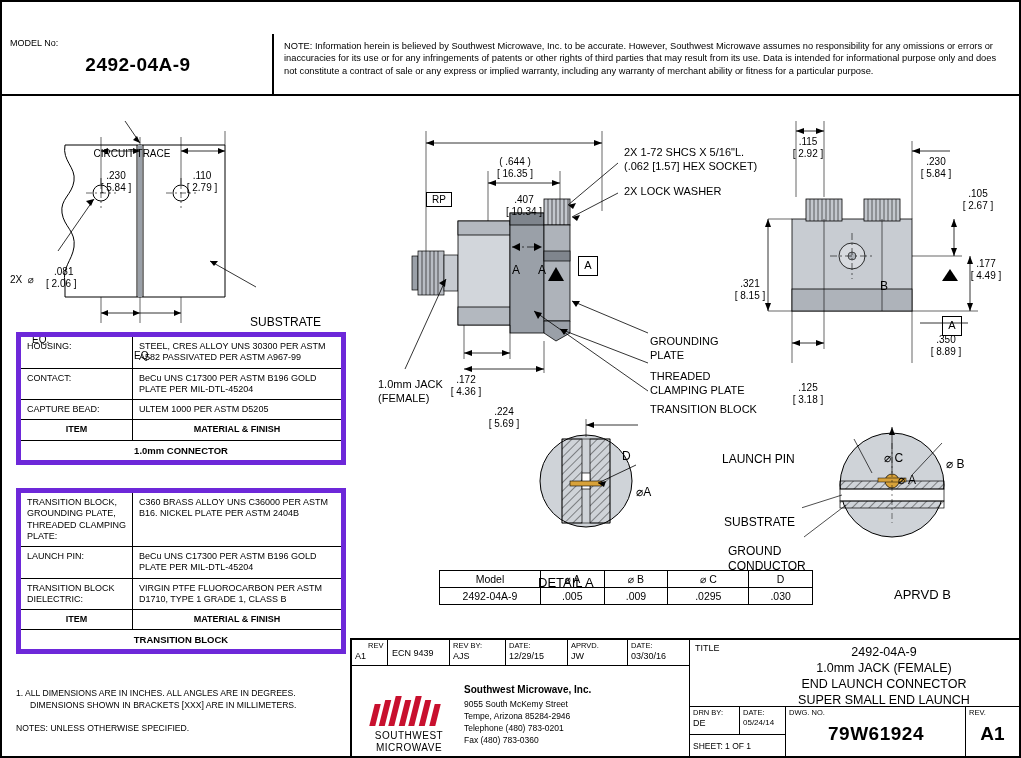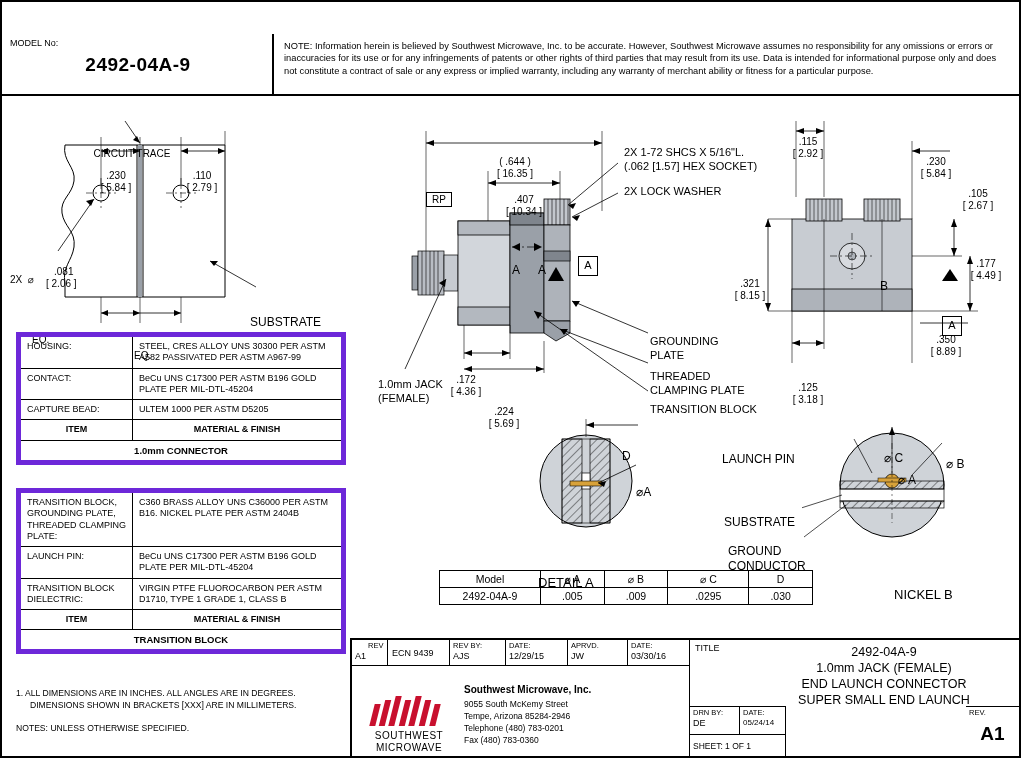--- a/index.html
+++ b/index.html
@@ -357,21 +357,21 @@
       <line x1="90" y1="60" x2="90" y2="14" stroke="#000" stroke-width=".7"></line>
       <line x1="70" y1="60" x2="52" y2="26" stroke="#000" stroke-width=".7"></line>
       <line x1="110" y1="62" x2="140" y2="30" stroke="#000" stroke-width=".7"></line>
       <line x1="40" y1="82" x2="-4" y2="96" stroke="#000" stroke-width=".7"></line>
       <line x1="44" y1="92" x2="2" y2="124" stroke="#000" stroke-width=".7"></line>
       <polygon points="90,14 87,22 93,22" fill="#000"></polygon>
     </svg>
     <div class="abs txt t12" style="left:82px;top:6px;">⌀ C</div>
     <div class="abs txt t12" style="left:144px;top:12px;">⌀ B</div>
     <div class="abs txt t12" style="left:96px;top:28px;">⌀ A</div>
-    <div class="abs txt t13" style="left:92px;top:142px;">NICKEL B</div>
+    <div class="abs txt t13" style="left:92px;top:142px;">APRVD B</div>
   </div>
   <div class="abs txt t12" style="left:720px;top:418px;">LAUNCH PIN</div>
   <div class="abs txt t12" style="left:722px;top:481px;">SUBSTRATE</div>
   <div class="abs txt t12" style="left:726px;top:509px;line-height:1.25;">GROUND
 CONDUCTOR</div>
 
   <div class="mtable" style="left:14px;top:330px;width:330px;">
     <div class="mrow">
       <div class="mc1">HOUSING:</div>
       <div class="mc2">STEEL, CRES ALLOY UNS 30300 PER
@@ -503,20 +503,24 @@
     </div>
 
     <div class="tbcell" style="left:338px;top:66px;width:50px;height:28px;border-top:1px solid #000;border-right:1px solid #000;">
       <div class="lbl" style="padding:1px 3px">DRN BY:</div>
       <div class="val" style="padding:0 3px">DE</div>
     </div>
     <div class="tbcell" style="left:388px;top:66px;width:46px;height:28px;border-top:1px solid #000;border-right:1px solid #000;">
       <div class="lbl" style="padding:1px 3px">DATE:</div>
       <div class="val" style="padding:0 3px;font-size:8px;">05/24/14</div>
     </div>
+    <div class="tbcell" style="left:434px;top:66px;width:180px;height:52px;border-top:1px solid #000;border-right:1px solid #000;">
+      <div class="lbl" style="padding:1px 3px">DWG. NO.</div>
+      <div style="position:absolute;left:0;top:16px;width:180px;text-align:center;font-size:19px;font-weight:bold;letter-spacing:.5px;">79W61924</div>
+    </div>
     <div class="tbcell" style="left:614px;top:66px;width:53px;height:52px;border-top:1px solid #000;">
       <div class="lbl" style="padding:1px 3px">REV.</div>
       <div style="position:absolute;left:0;top:16px;width:53px;text-align:center;font-size:19px;font-weight:bold;">A1</div>
     </div>
     <div class="tbcell" style="left:338px;top:94px;width:96px;height:24px;border-top:1px solid #000;border-right:1px solid #000;">
       <div class="val" style="padding:6px 3px;font-size:8.5px;">SHEET: 1 OF 1</div>
     </div>
   </div>
 
 </div>

